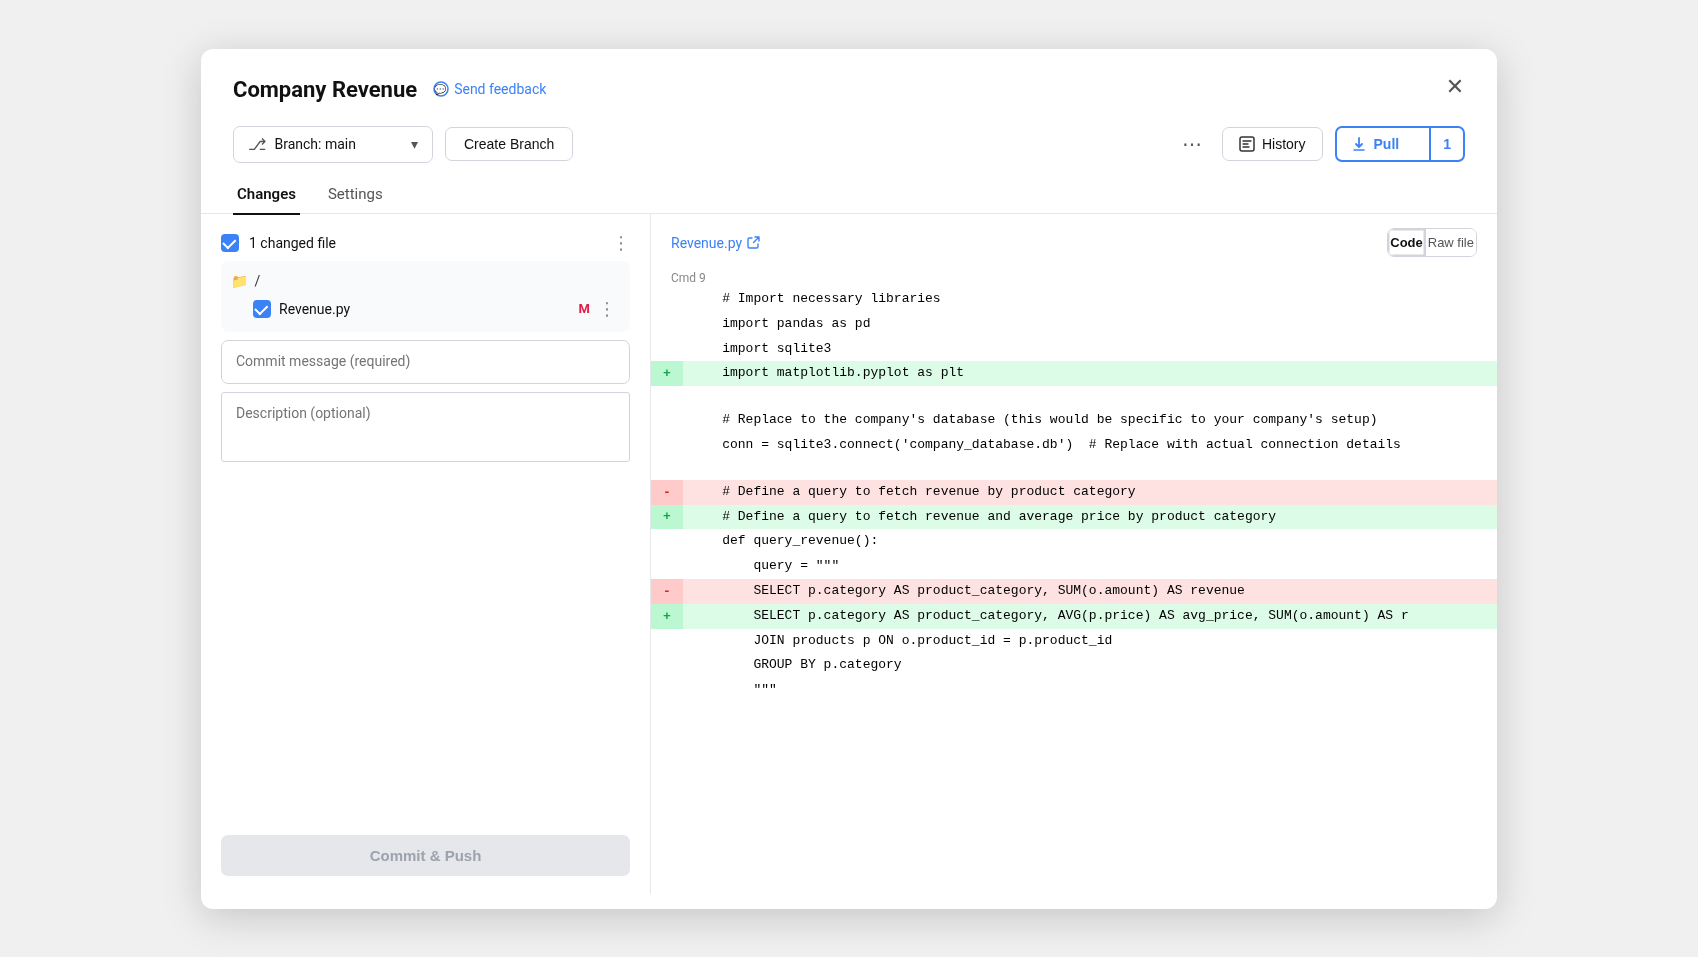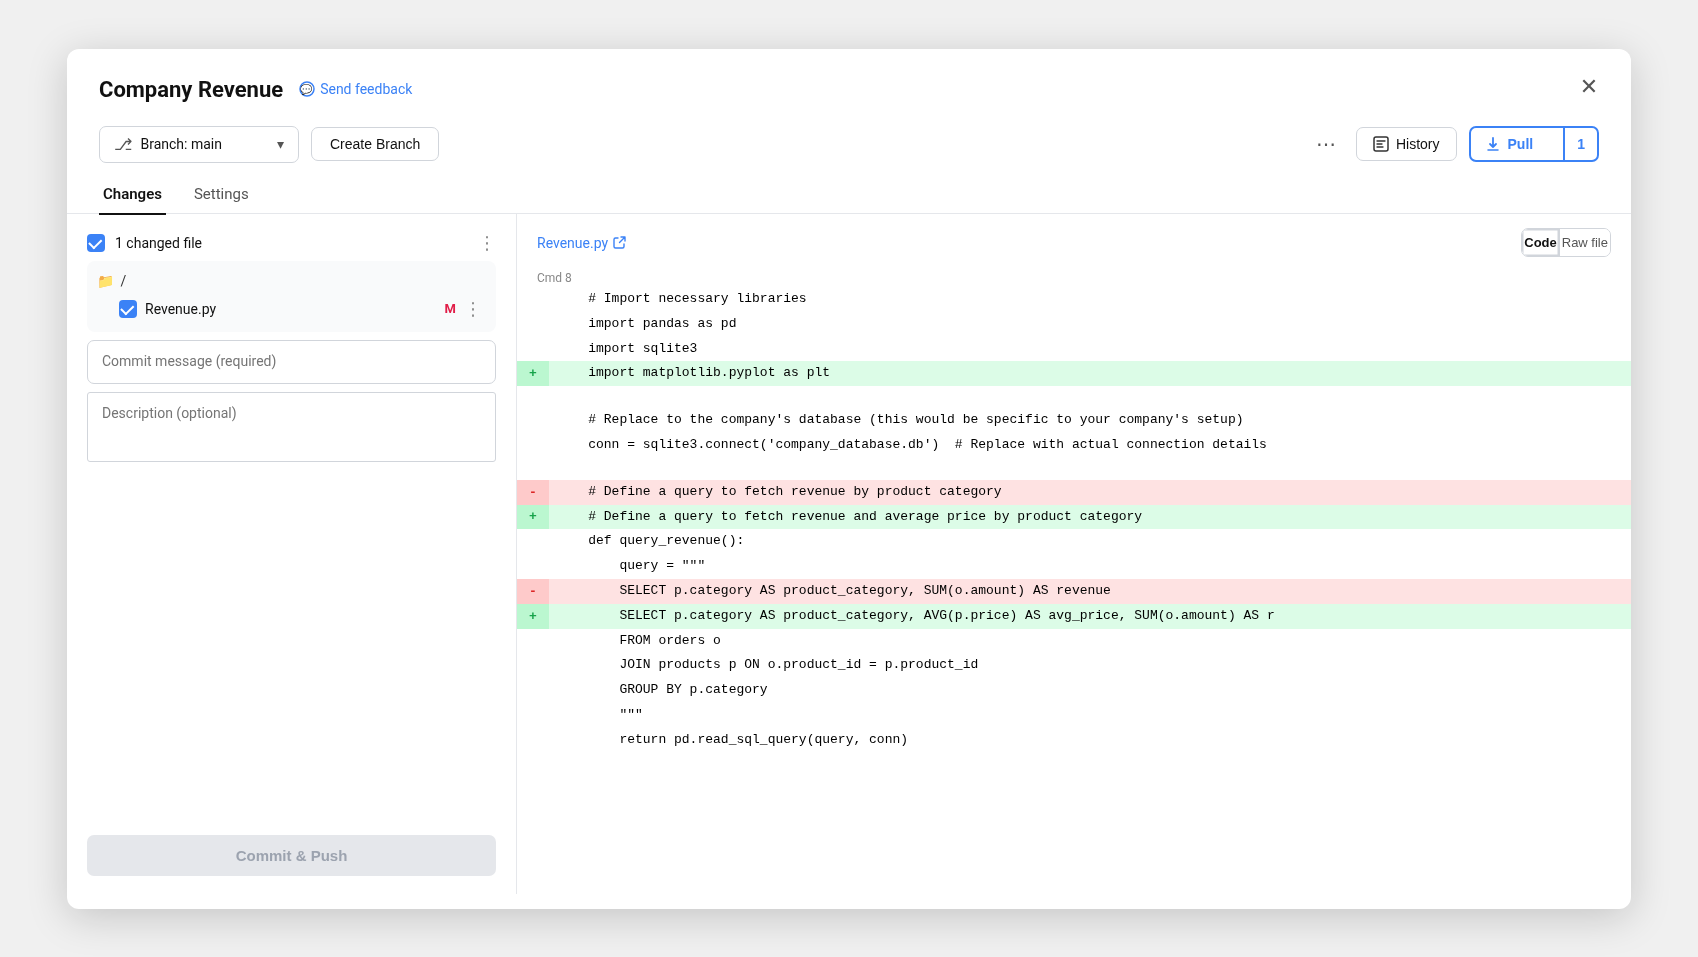--- a/index.html
+++ b/index.html
@@ -7,21 +7,21 @@
       font-family: -apple-system, BlinkMacSystemFont, 'Segoe UI', Roboto, sans-serif;
       background: #f0f0f0;
       display: flex;
       align-items: center;
       justify-content: center;
       min-height: 100vh;
     }
     .modal {
       background: #fff;
       border-radius: 12px;
-      width: 1564px;
+      width: 1296px;
       min-height: 860px;
       position: relative;
       box-shadow: 0 8px 40px rgba(0,0,0,0.18);
       padding: 0;
       overflow: hidden;
     }
     .modal-header {
       display: flex;
       align-items: center;
       padding: 28px 32px 16px 32px;
@@ -496,21 +496,21 @@
           <button class="toggle-btn active">
             <span>Code</span>
           </button>
           <button class="toggle-btn">
             <span>Raw file</span>
           </button>
         </div>
       </div>
 
       <div class="cmd-bar">
-        <span>Cmd 8</span>
+        <span>Cmd 9</span>
       </div>
 
       <div class="code-block" id="code-block">
       <div class="code-line normal">
             <span class="line-prefix"></span>
             <span class="line-content">    # Import necessary libraries</span>
           </div>
           <div class="code-line normal">
             <span class="line-prefix"></span>
             <span class="line-content">    import pandas as pd</span>
@@ -558,35 +558,27 @@
           <div class="code-line removed">
             <span class="line-prefix">-</span>
             <span class="line-content">        SELECT p.category AS product_category, SUM(o.amount) AS revenue</span>
           </div>
           <div class="code-line added">
             <span class="line-prefix">+</span>
             <span class="line-content">        SELECT p.category AS product_category, AVG(p.price) AS avg_price, SUM(o.amount) AS r</span>
           </div>
           <div class="code-line normal">
             <span class="line-prefix"></span>
-            <span class="line-content">        FROM orders o</span>
-          </div>
-          <div class="code-line normal">
-            <span class="line-prefix"></span>
             <span class="line-content">        JOIN products p ON o.product_id = p.product_id</span>
           </div>
           <div class="code-line normal">
             <span class="line-prefix"></span>
             <span class="line-content">        GROUP BY p.category</span>
           </div>
           <div class="code-line normal">
             <span class="line-prefix"></span>
             <span class="line-content">        """</span>
-          </div>
-          <div class="code-line normal">
-            <span class="line-prefix"></span>
-            <span class="line-content">        return pd.read_sql_query(query, conn)</span>
           </div>
         </div>
 
     </div>
   </div>
 </div>
 
 </body></html>

